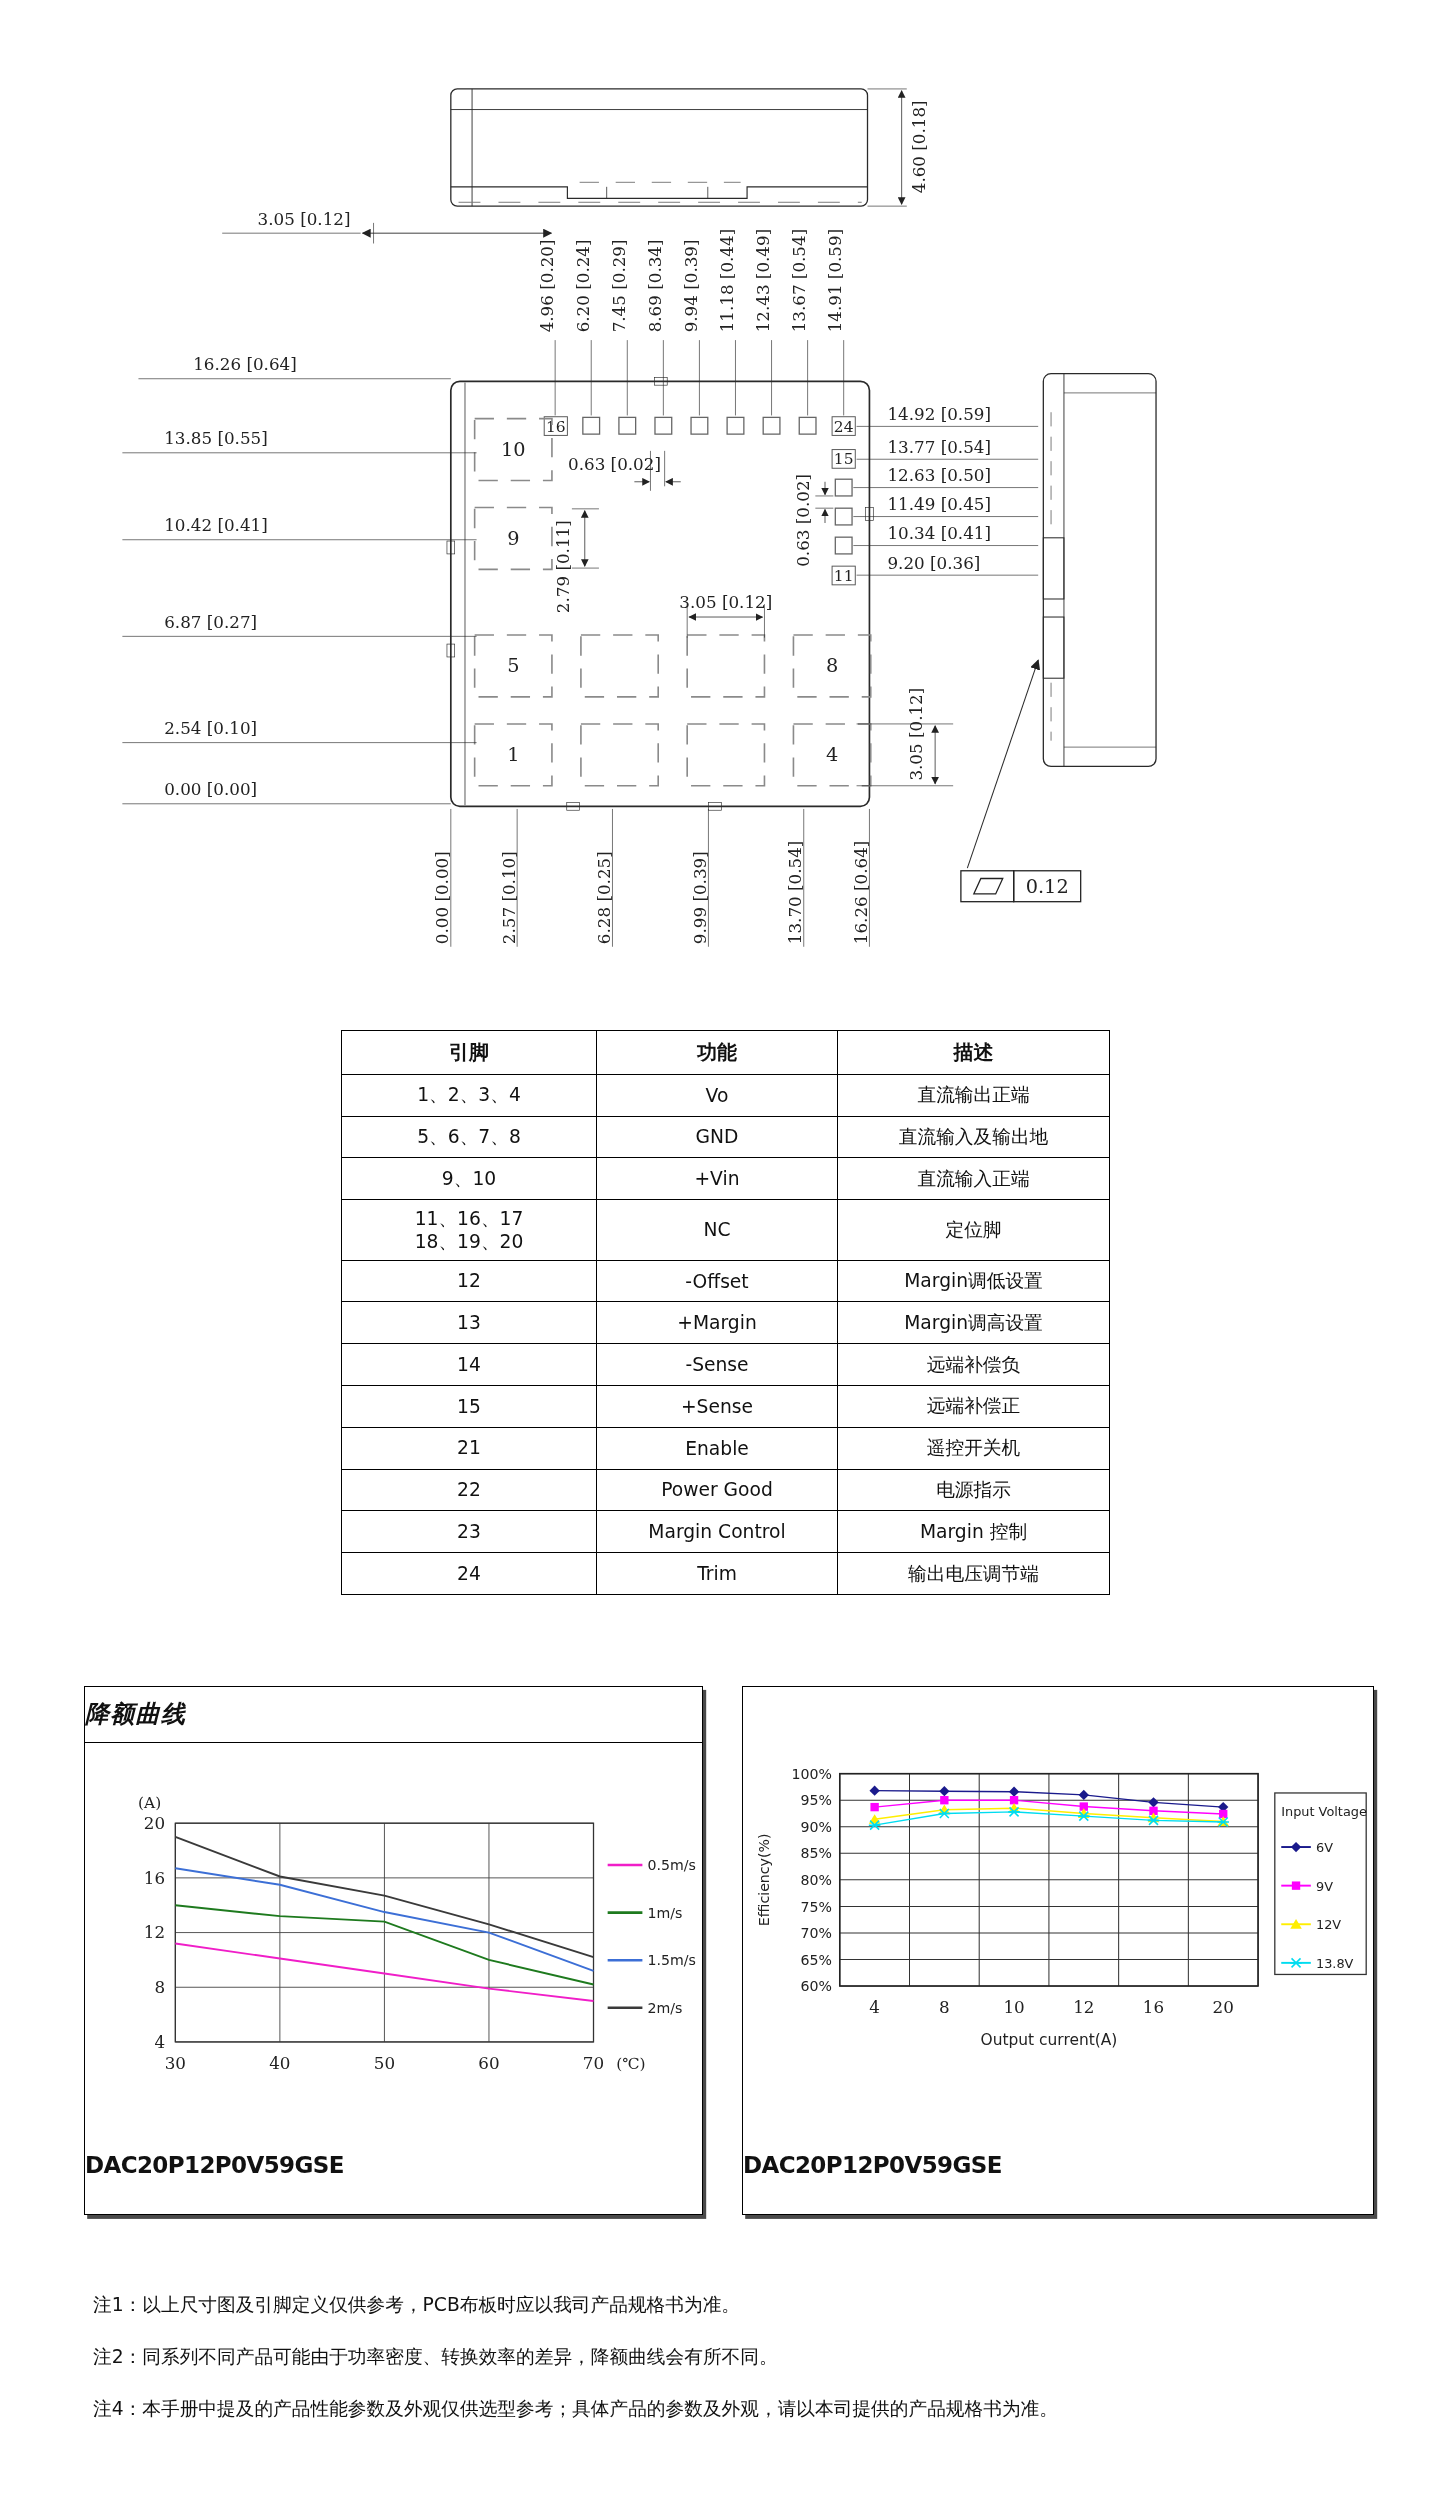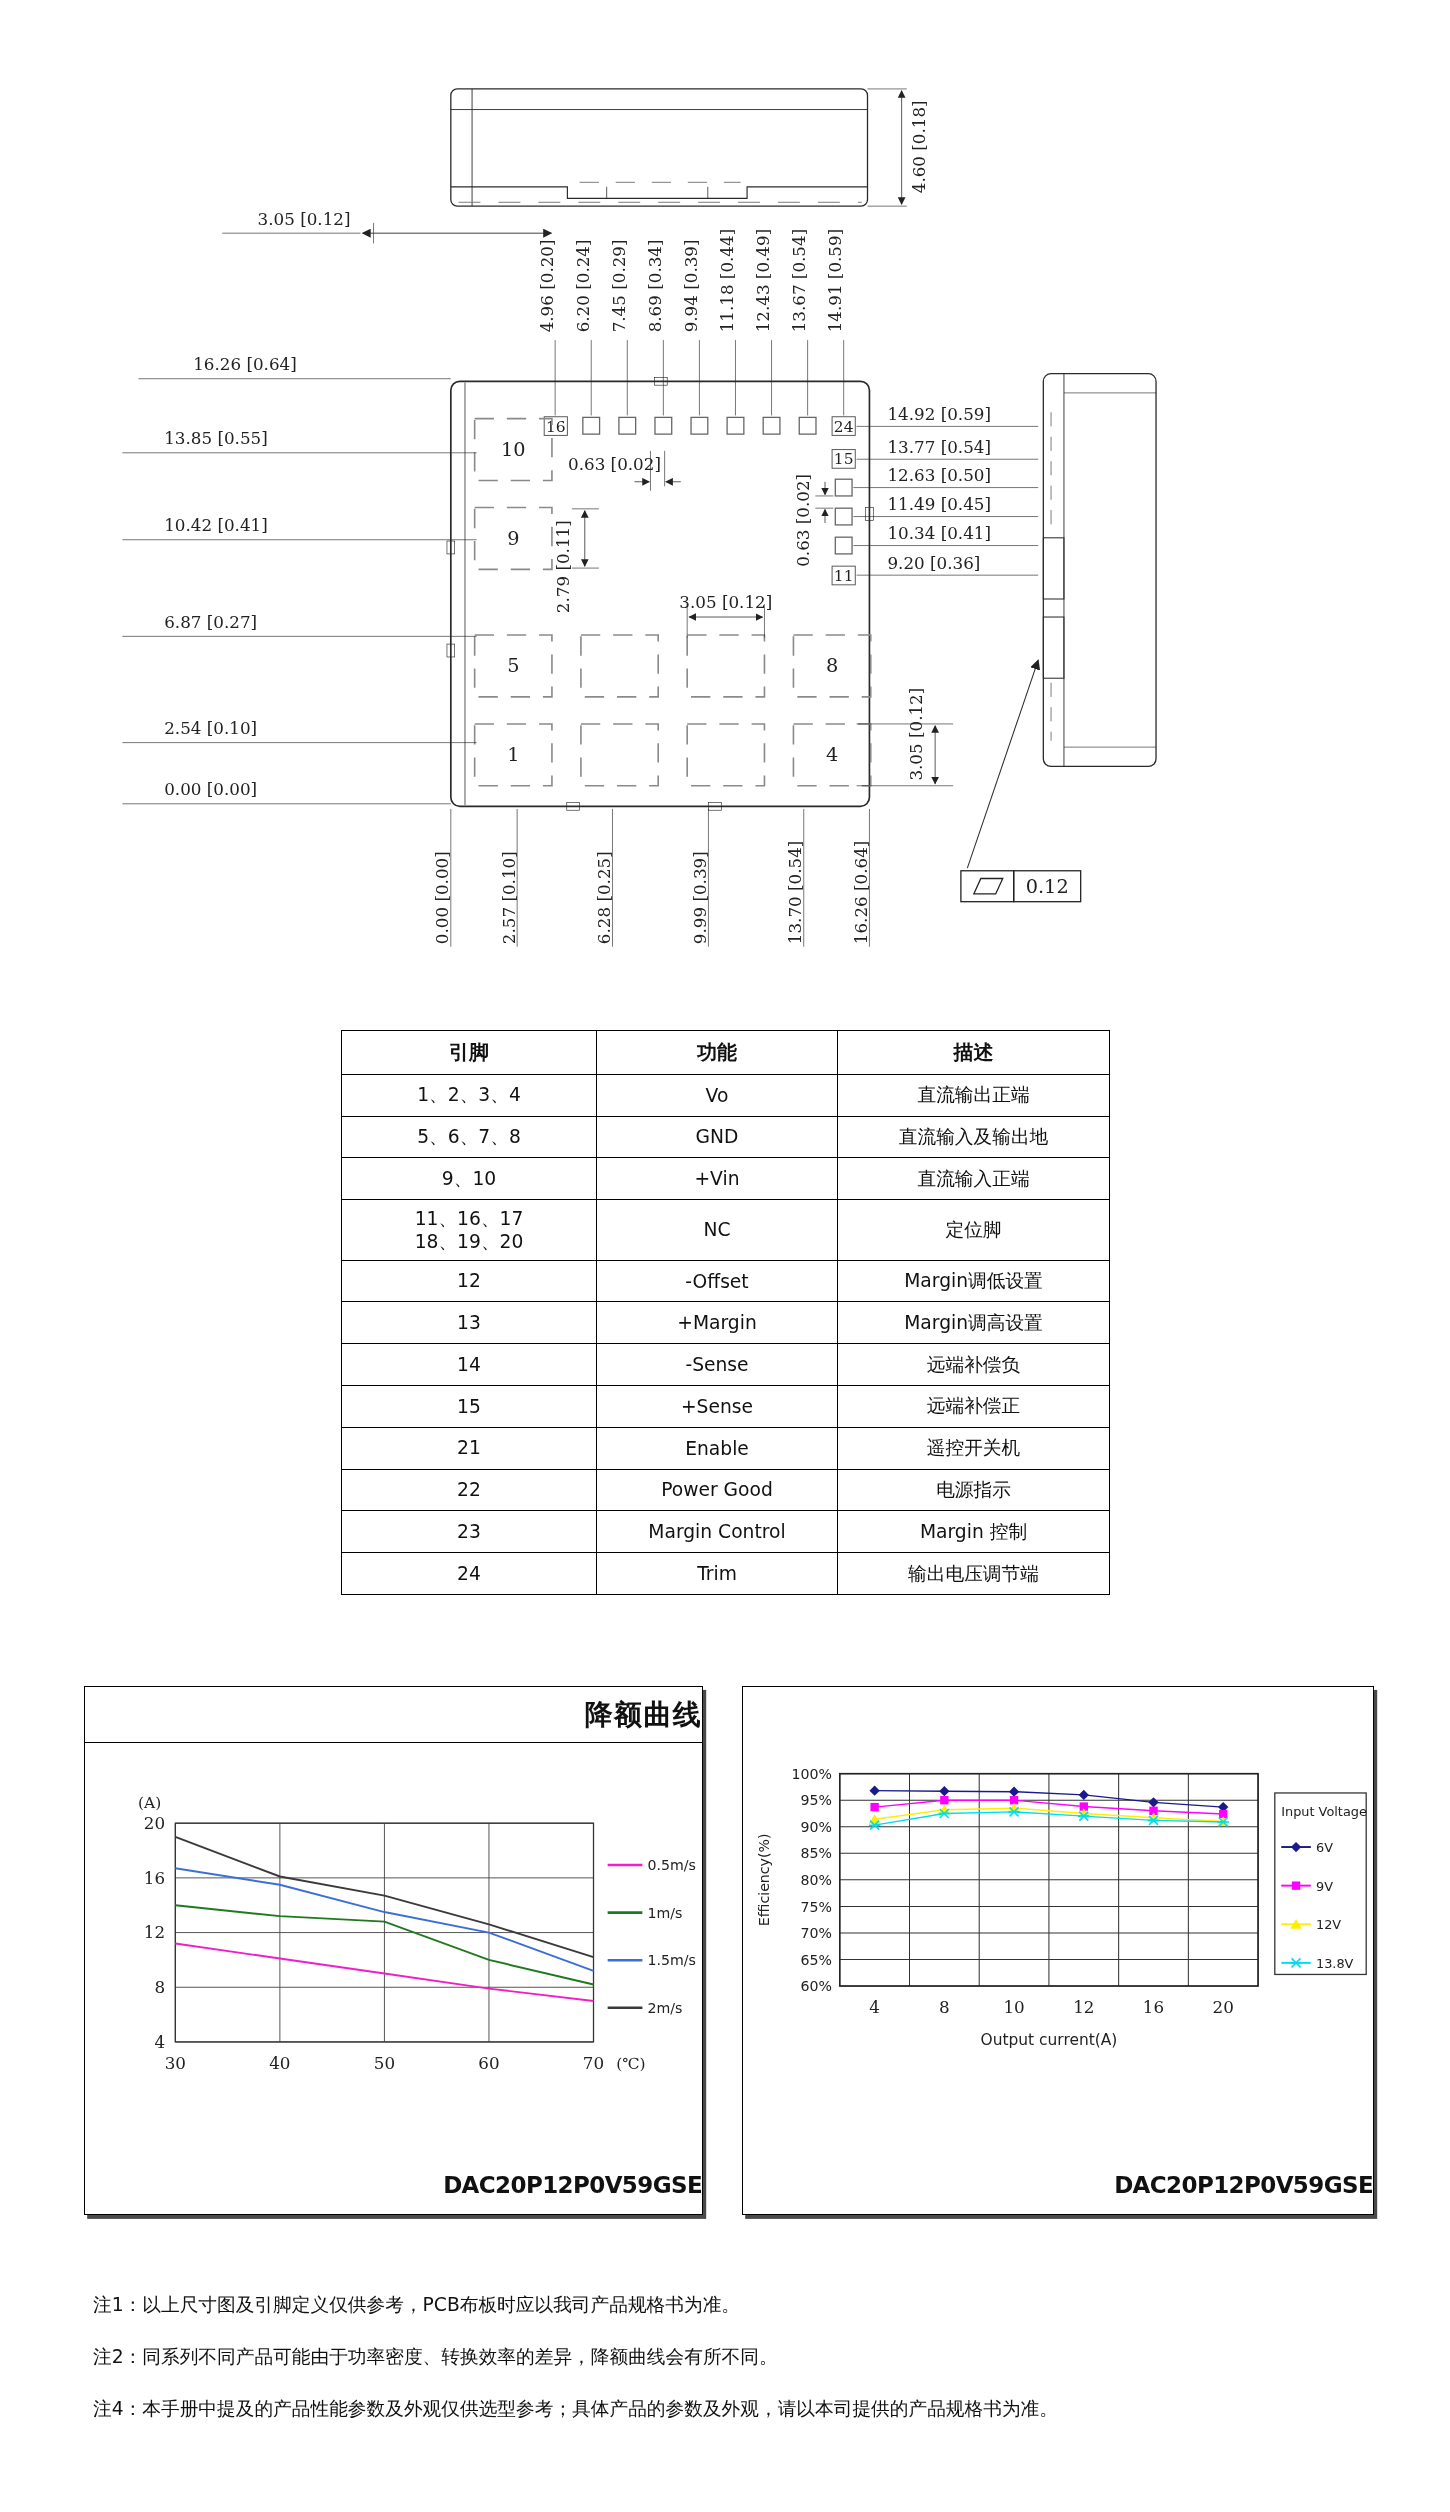--- a/index.html
+++ b/index.html
@@ -16,23 +16,23 @@
       border-left:1.3px solid #000;border-right:1.3px solid #000;
       border-top:1.9px solid #000;border-bottom:1.9px solid #000;
       text-align:center;vertical-align:middle;padding:6.4px 3.9px;}
   table.pin-table{border:1.9px solid #000;}
   table.pin-table th{height:30px;font-size:20px;font-weight:bold;}
   table.pin-table td{height:28px;font-size:18.7px;}
   td.col-pins{font-weight:normal;white-space:pre-line;line-height:1.25;}
   col.c1{width:255px;}col.c2{width:241px;}col.c3{width:272px;}
   
   .chartbox{position:absolute;border:1.9px solid #000;background:#fff;box-shadow:3.2px 3.9px 0 #4a4a4a;}
-  .chartbox .title{height:55px;line-height:55px;text-align:right;font-size:28px;font-weight:bold;
-                   border-bottom:1.9px solid #000;letter-spacing:1.3px;}
-  .chartbox .caption{position:absolute;left:0;right:0;bottom:16px;text-align:right;
+  .chartbox .title{height:55px;line-height:55px;text-align:left;font-size:24px;font-weight:bold;
+                   border-bottom:1.9px solid #000;letter-spacing:1.3px;font-style:italic;}
+  .chartbox .caption{position:absolute;left:0;right:0;bottom:36px;text-align:left;
                      font-size:23px;font-weight:bold;letter-spacing:-0.6px;}
   .chartbox svg{display:block;margin-top:2.6px;}
   
   .notes{position:absolute;left:93px;top:2279px;width:1288px;}
   .note-line{font-size:18.7px;line-height:52px;height:52px;color:#111;white-space:nowrap;}
 </style>
 </head>
 <body>
 
 <div class="page">

